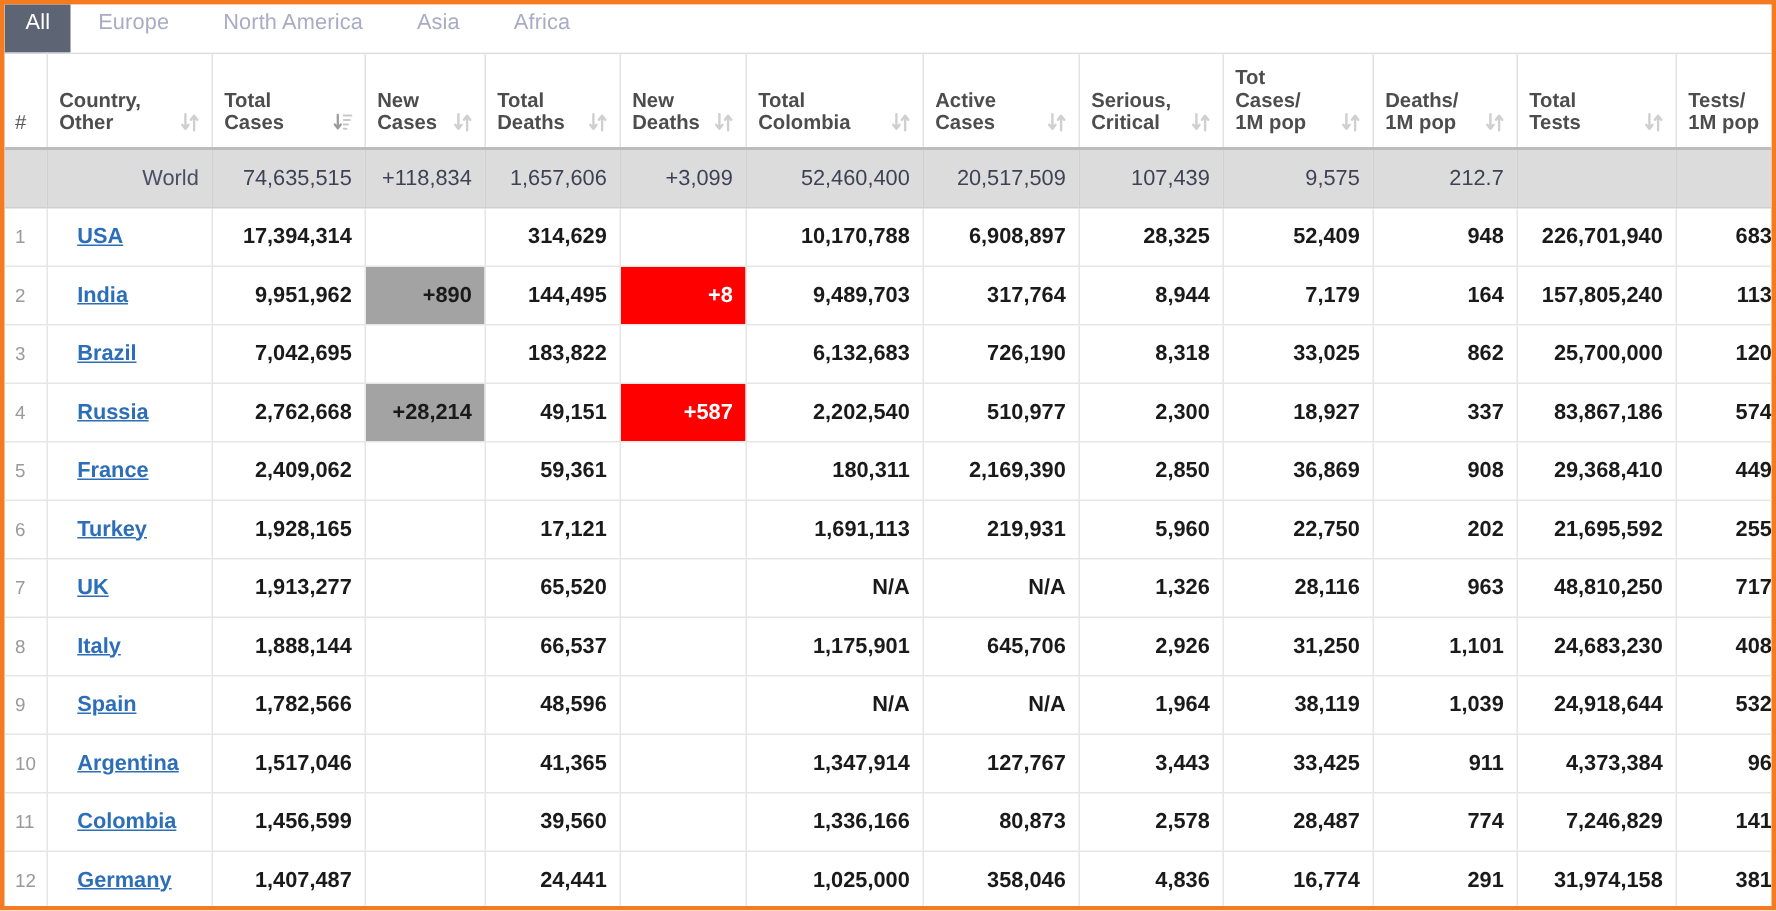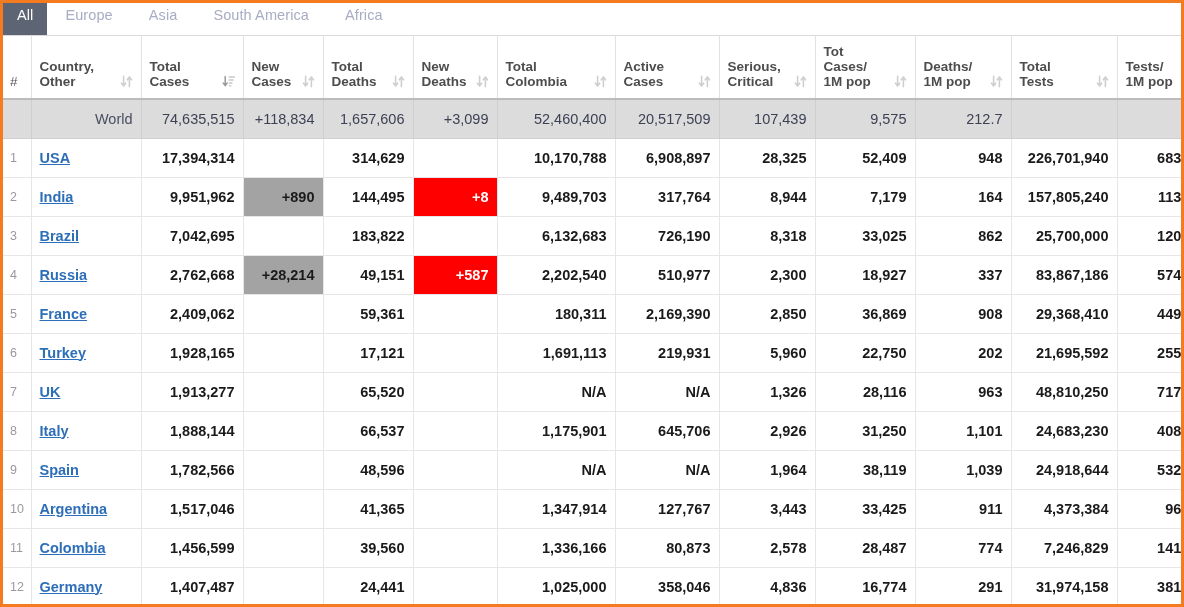--- a/index.html
+++ b/index.html
@@ -123,21 +123,21 @@
     text-align: left;
     color: #9a9a9a;
     font-weight: normal;
     font-size: 12.5px;
     padding-left: 7px;
     padding-right: 3px;
   }
   tbody tr.world td.rownum { color: #b4b4b4; }
   td.country {
     text-align: left;
-    padding-left: 8px;
+    padding-left: 20px;
     font-weight: bold;
   }
   td.country a {
     color: #2d6eb8;
     text-decoration: underline;
     font-weight: bold;
     font-size: 14.5px;
   }
   tbody tr.world td.country {
     color: #4a4e62;
@@ -154,22 +154,22 @@
   }
 </style>
 </head>
 <body>
 
 <div id="app">
 
   <div id="tabbar">
       <div class="tab active">All</div>
       <div class="tab">Europe</div>
+      <div class="tab">North America</div>
       <div class="tab">Asia</div>
-      <div class="tab">South America</div>
       <div class="tab">Africa</div>
     </div>
 
   <div id="tablewrap">
     <table>
       <colgroup>
         <col style="width:28px">
         <col style="width:110px">
         <col style="width:102px">
         <col style="width:80px">

